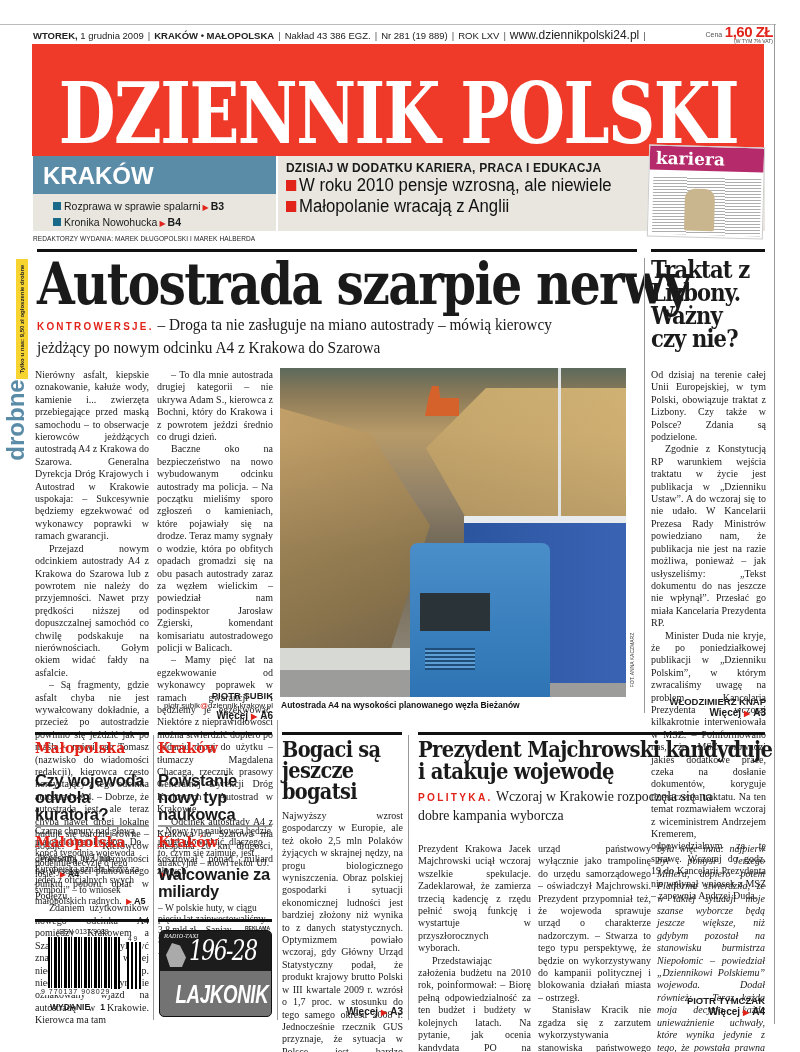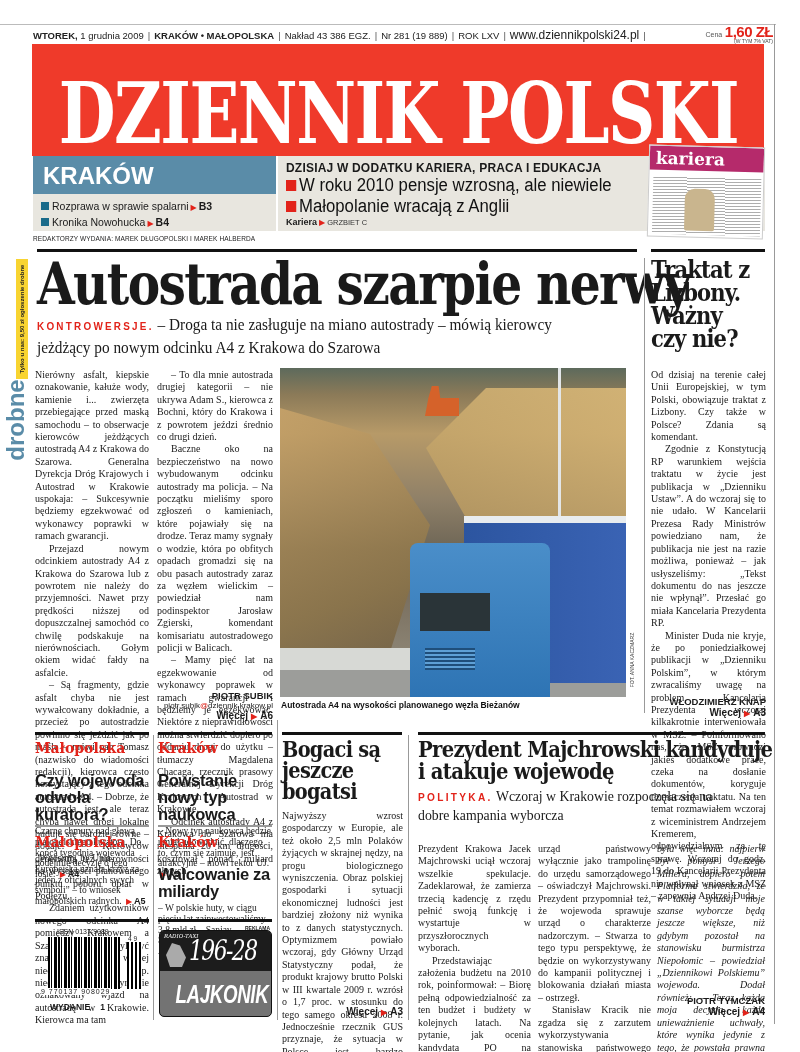--- a/index.html
+++ b/index.html
@@ -17,21 +17,21 @@
   .price .lbl { font-size: 7px; color: #555; }
   .price .val { font-size: 15px; font-weight: bold; color: #e2231a; letter-spacing: -0.5px; }
   .price .vat { display: block; font-size: 5px; color: #444; }
 
   
   .masthead { position: absolute; left: 32px; top: 44px; width: 732px; height: 112px; background: #ef3a2a; display: flex; align-items: flex-end; justify-content: center; }
   .masthead h1 { font-family: "DejaVu Serif", serif; font-weight: bold; color: #fff; font-size: 84px; letter-spacing: -2px; transform: scaleX(0.78); white-space: nowrap; line-height: 1; }
 
   
   .krakow-head { position: absolute; left: 33px; top: 156px; width: 243px; height: 38px; background: #5a8ca8; color: #fff; font-family: "Liberation Sans", sans-serif; font-weight: bold; font-size: 24px; padding: 6px 10px; }
-  .krakow-list { position: absolute; left: 33px; top: 194px; width: 243px; height: 37px; background: #e8e6df; font-family: "Liberation Sans", sans-serif; font-size: 10.5px; padding: 5px 8px; line-height: 14px; }
+  .krakow-list { position: absolute; left: 33px; top: 194px; width: 243px; height: 37px; background: #e8e6df; font-family: "Liberation Sans", sans-serif; font-size: 10.5px; padding: 5px 20px; line-height: 14px; }
   .sq { display: inline-block; width: 8px; height: 8px; margin-right: 3px; vertical-align: 0px; }
   .sq.blue { background: #1a6b8a; }
   .sq.red { background: #e2231a; width: 11px; height: 11px; }
   .tri { color: #e2231a; font-size: 8px; margin: 0 2px; }
   .pg { font-weight: bold; }
 
   .dodatek { position: absolute; left: 278px; top: 156px; width: 487px; height: 75px; background: #e8e6df; padding: 5px 8px; font-family: "Liberation Sans", sans-serif; }
   .dodatek .kick { font-size: 12px; font-weight: bold; letter-spacing: 0.2px; }
   .dodatek .big { font-size: 18px; line-height: 21px; color: #111; transform: scaleX(0.93); transform-origin: left; white-space: nowrap; }
   .dodatek .foot { font-size: 9px; }
@@ -155,21 +155,20 @@
   </div>
   <div>
     <span class="sq blue"></span><span>Kronika Nowohucka</span><span class="tri">▶</span><span class="pg">B4</span>
   </div>
 </div>
 
 <div class="dodatek">
   <div class="kick">DZISIAJ W DODATKU KARIERA, PRACA I EDUKACJA</div>
   <div class="big"><span class="sq red"></span><span>W roku 2010 pensje wzrosną, ale niewiele</span></div>
   <div class="big"><span class="sq red"></span><span>Małopolanie wracają z Anglii</span></div>
-  <div class="foot"><b>Kariera</b><span class="tri">▶</span><span class="small">GRZBIET C</span></div>
 </div>
 <div class="kariera-thumb">
   <div class="bar">kariera</div>
   <div class="lines"></div>
   <div class="fig"></div>
 </div>
 
 <div class="editors">REDAKTORZY WYDANIA: MAREK DŁUGOPOLSKI I MAREK HALBERDA</div>
 
 <div class="drobne-tag">
@@ -221,21 +220,21 @@
 </div>
 <div class="photo-credit">
     <span>FOT. ANNA KACZMARZ</span>
   </div>
 <div class="caption">Autostrada A4 na wysokości planowanego węzła Bieżanów</div>
 
 <div class="vline" style="left:644px; top:258px; height:455px;"></div>
 
 <div class="traktat-head">Traktat z Lizbony. Ważny czy nie?</div>
 <div class="col" style="left:651px; top:369px; width:115px;">
-  <p class="first">Od dzisiaj na terenie całej Unii Europejskiej, w tym Polski, obowiązuje traktat z Lizbony. Czy także w Polsce? Zdania są komendant.</p>
+  <p class="first">Od dzisiaj na terenie całej Unii Europejskiej, w tym Polski, obowiązuje traktat z Lizbony. Czy także w Polsce? Zdania są podzielone.</p>
   <p>Zgodnie z Konstytucją RP warunkiem wejścia traktatu w życie jest publikacja w „Dzienniku Ustaw”. A do wczoraj się to nie udało. W Kancelarii Prezesa Rady Ministrów powiedziano nam, że publikacja nie jest na razie możliwa, ponieważ – jak usłyszeliśmy: „Tekst dokumentu do nas jeszcze nie wpłynął”. Przesłać go miała Kancelaria Prezydenta RP.</p>
   <p>Minister Duda nie kryje, że po poniedziałkowej publikacji w „Dzienniku Polskim”, w którym zwracaliśmy uwagę na problem, Kancelaria Prezydenta wczoraj kilkakrotnie interweniowała w MSZ. – Poinformowano nas, że MSZ prowadzi jakieś dodatkowe prace, czeka na dosłanie dokumentów, koryguje tłumaczenia traktatu. Na ten temat rozmawiałem wczoraj z wiceministrem Andrzejem Kremerem, odpowiedzialnym za tę sprawę. Wczoraj do godz. 19 do Kancelarii Prezydenta nie wpłynął wniosek z MSZ – zapewnia Andrzej Duda.</p>
 </div>
 <div style="position:absolute; left:651px; top:696px; width:115px;">
   <span class="byline">WŁODZIMIERZ KNAP</span>
   <span class="more"><span>Więcej</span><span class="tri">▶</span><span>A3</span></span>
 </div>
 
 <div class="rule" style="left:35px; top:732px; width:114px;"></div>
 <div class="rule" style="left:158px; top:732px; width:114px;"></div>

